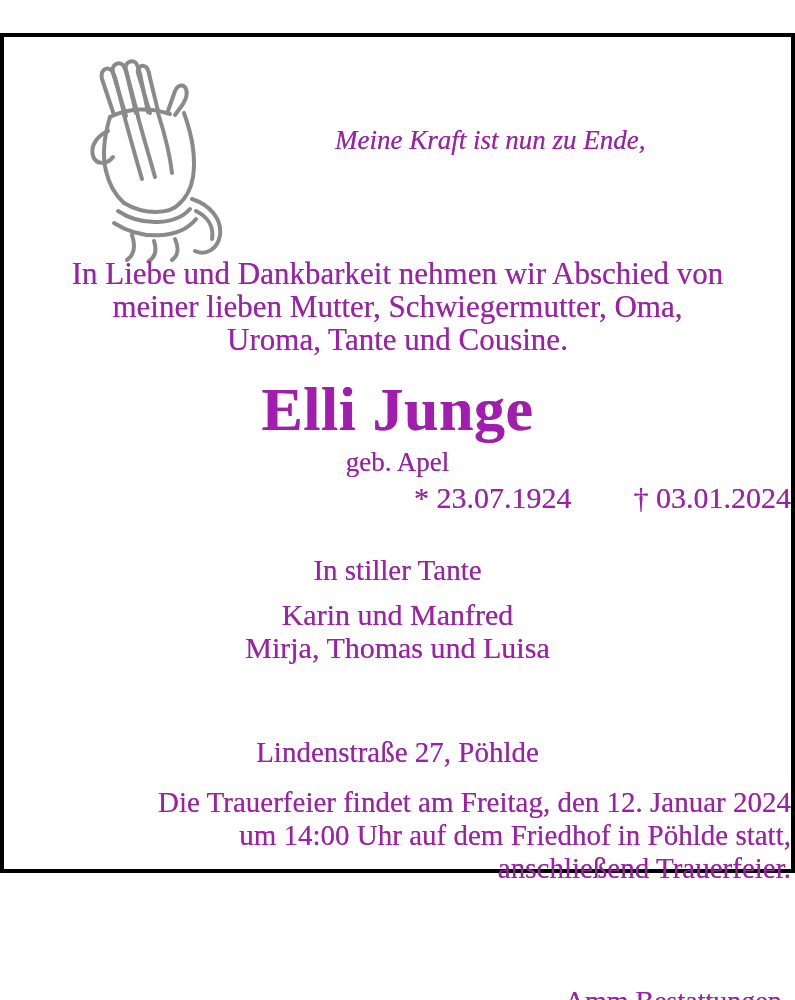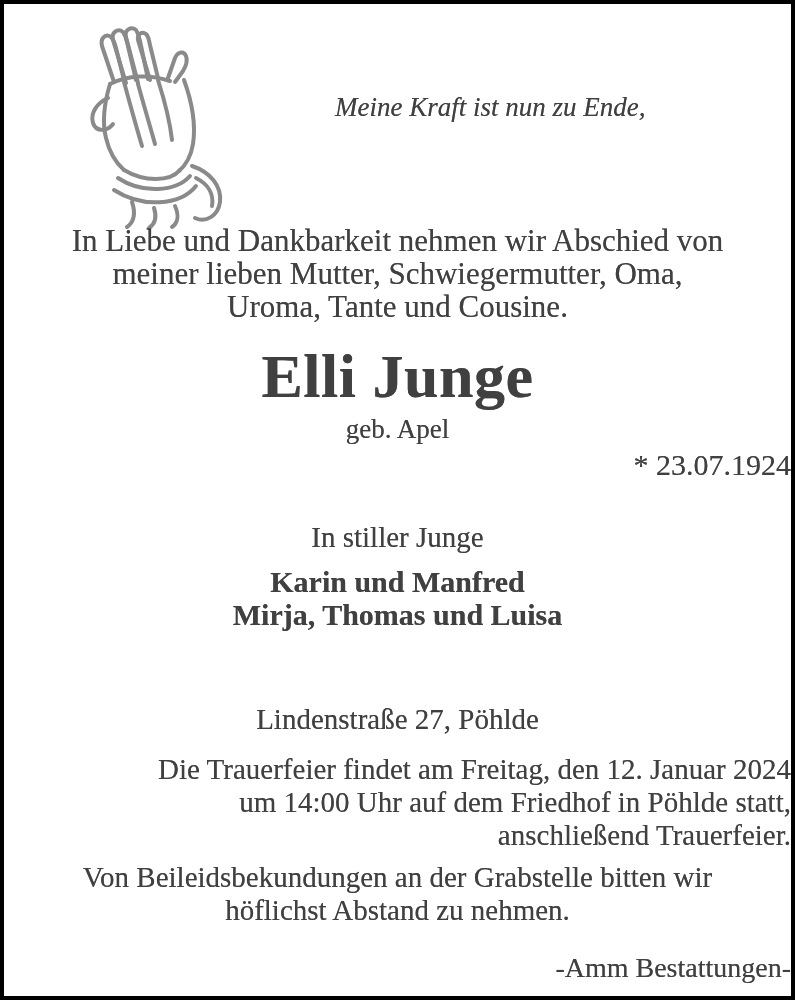--- a/index.html
+++ b/index.html
@@ -8,27 +8,28 @@
     background: #ffffff;
   }
   body {
     width: 795px;
     height: 1000px;
     overflow: hidden;
   }
   .notice {
     position: relative;
     width: 795px;
-    height: 1000px;
+    height: 840px;
     box-sizing: border-box;
     border: 4px solid #000000;
     background: #ffffff;
-    color: #404040;
+    color: #a21caf;
     font-family: "Liberation Serif", "DejaVu Serif", serif;
     text-shadow: 0 0 0.5px rgba(20,20,20,0.55);
+    margin-top: 33px;
   }
   .hands-svg {
     position: absolute;
     left: 76px;
     top: 16px;
     width: 160px;
     height: 210px;
     overflow: visible;
   }
   .quote {
@@ -75,21 +76,21 @@
   }
   .mourning-heading {
     top: 517px;
     font-size: 29px;
     line-height: 32px;
   }
   .mourners {
     top: 561px;
     font-size: 30px;
     line-height: 33px;
-    font-weight: bold;
+    font-weight: normal;
   }
   .address {
     top: 699px;
     font-size: 29px;
     line-height: 32px;
   }
   .funeral {
     top: 749px;
     font-size: 29px;
     line-height: 33px;
@@ -156,37 +157,34 @@
     <div>meiner lieben Mutter, Schwiegermutter, Oma,</div>
     <div>Uroma, Tante und Cousine.</div>
   </div>
 
   <h1 class="centered deceased-name">Elli Junge</h1>
 
   <div class="centered maiden-name">geb. Apel</div>
 
   <div class="centered dates">
     <span>* 23.07.1924</span>
+    <span>† 03.01.2024</span>
   </div>
 
-  <div class="centered mourning-heading">In stiller Junge</div>
+  <div class="centered mourning-heading">In stiller Tante</div>
 
   <div class="centered mourners">
     <div>Karin und Manfred</div>
     <div>Mirja, Thomas und Luisa</div>
   </div>
 
   <div class="centered address">Lindenstraße 27, Pöhlde</div>
 
   <div class="centered funeral">
     <div>Die Trauerfeier findet am Freitag, den 12. Januar 2024</div>
     <div>um 14:00 Uhr auf dem Friedhof in Pöhlde statt,</div>
     <div>anschließend Trauerfeier.</div>
   </div>
 
-  <div class="centered condolence">
-    <div>Von Beileidsbekundungen an der Grabstelle bitten wir</div>
-    <div>höflichst Abstand zu nehmen.</div>
-  </div>
 
   <div class="centered undertaker">-Amm Bestattungen-</div>
 
 </div>
 
 </body></html>

